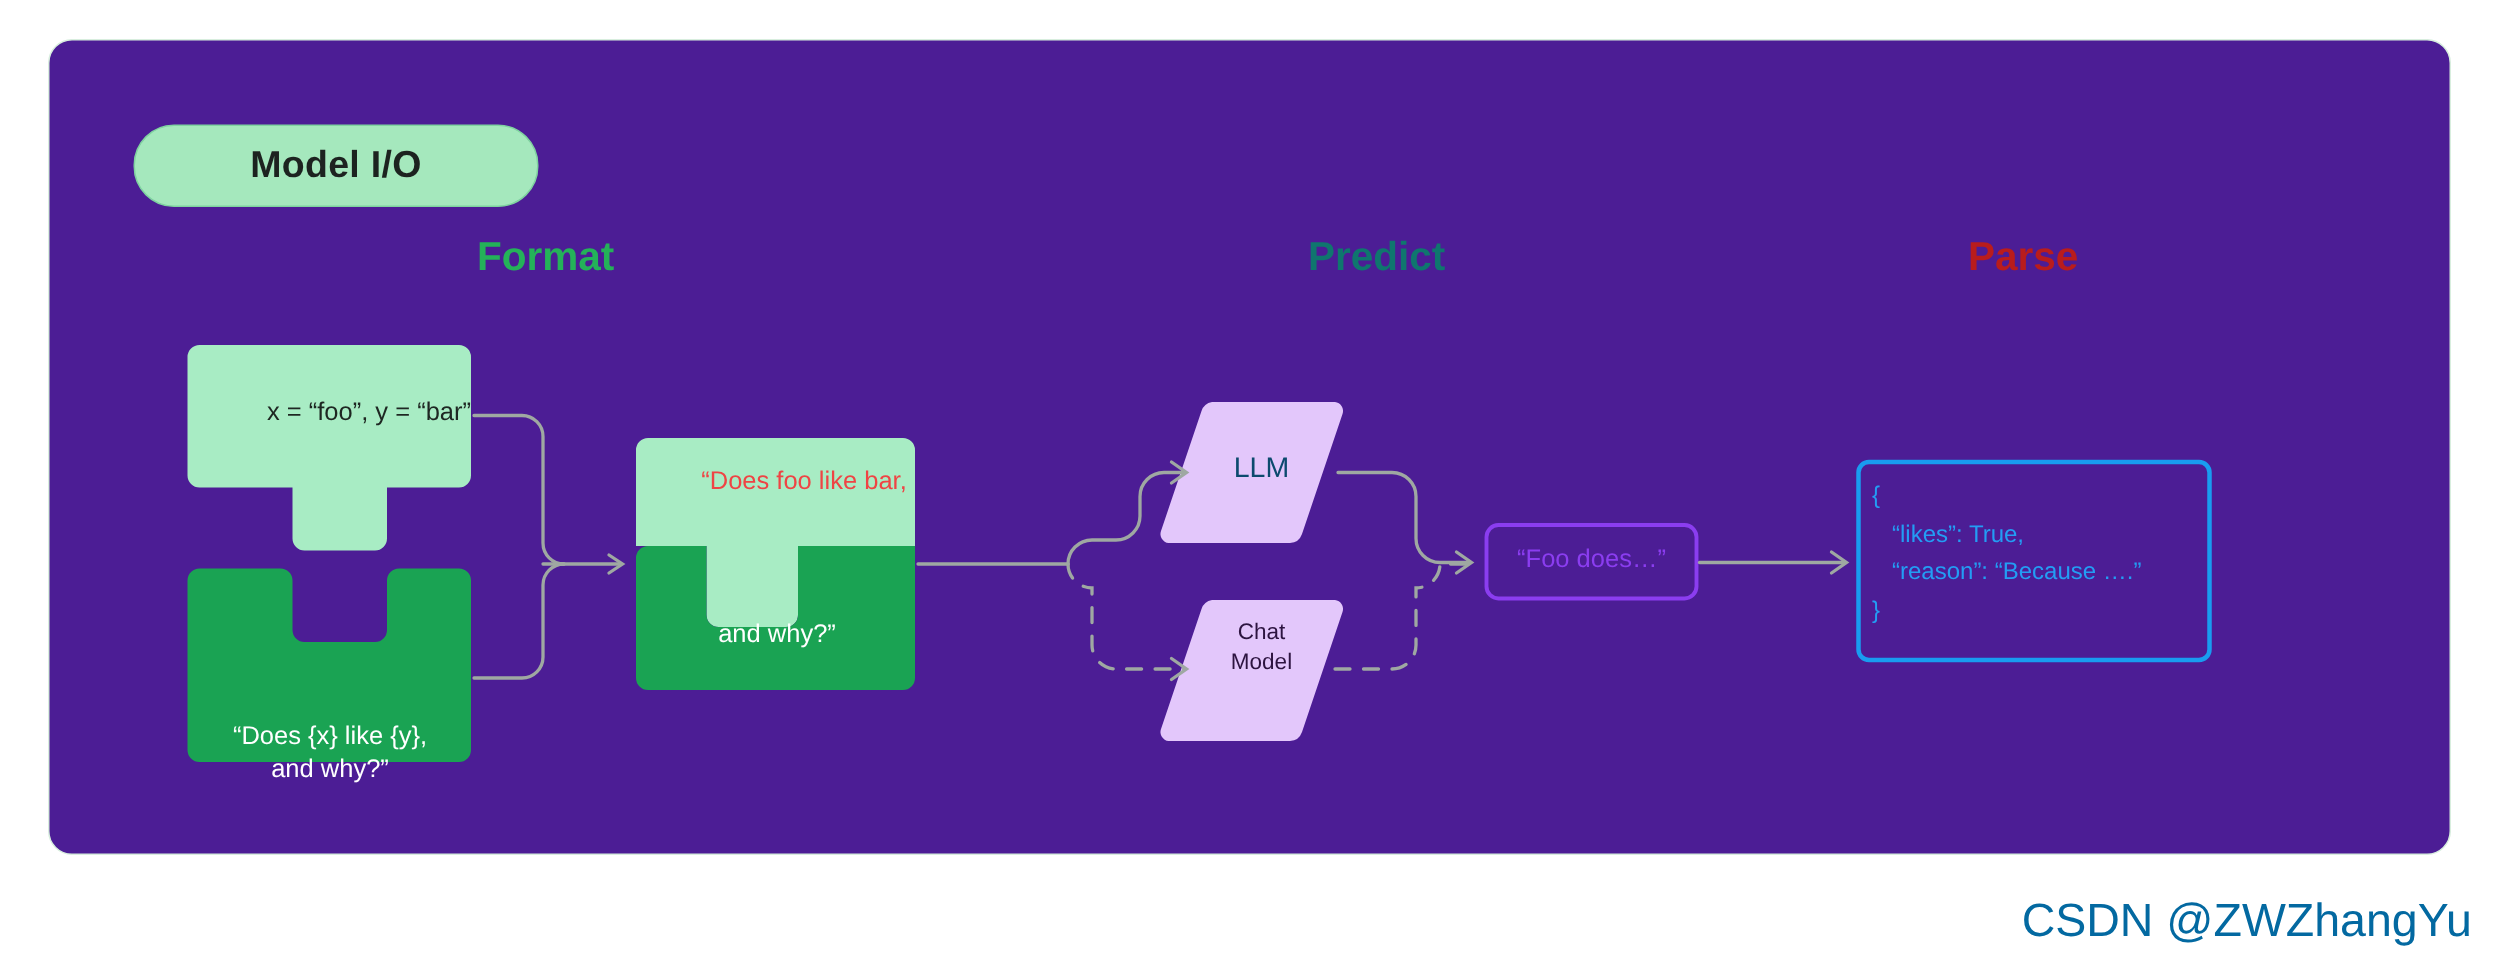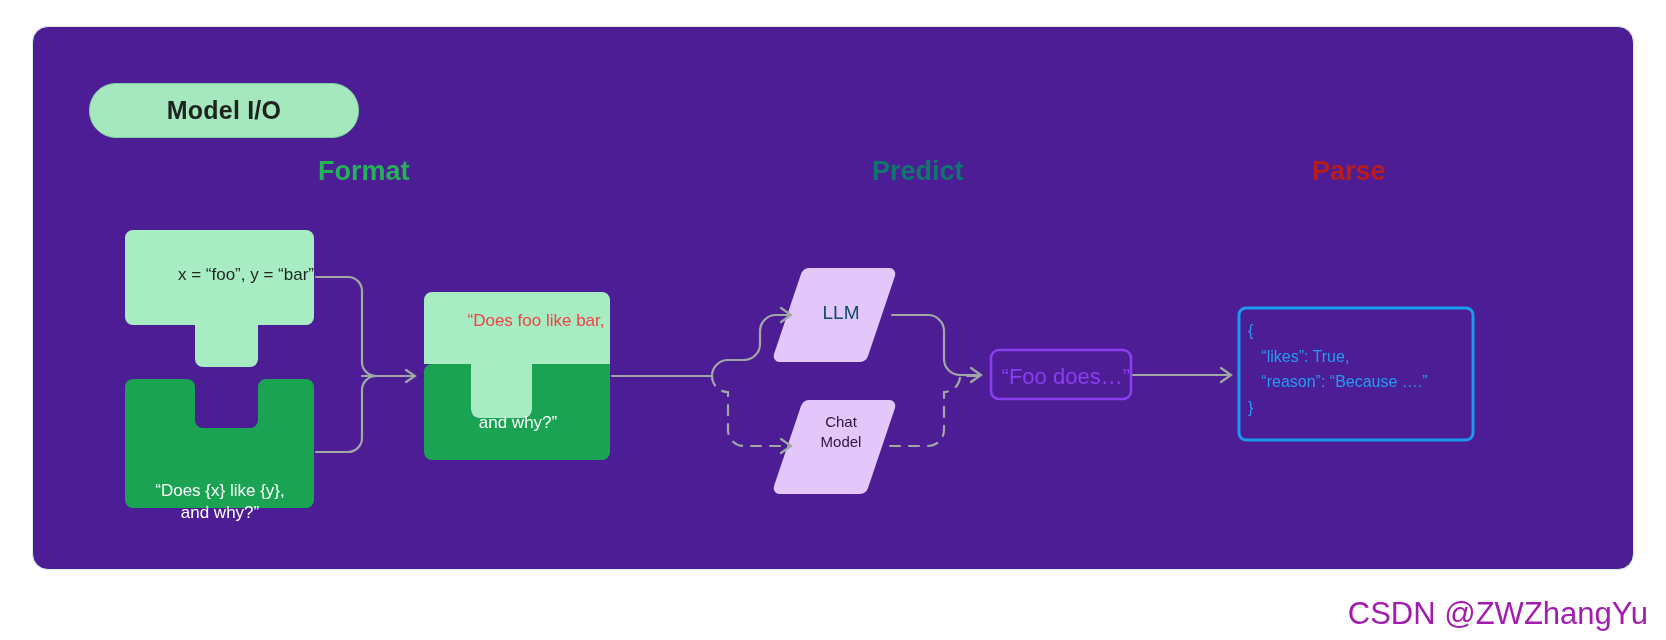--- a/index.html
+++ b/index.html
@@ -95,38 +95,38 @@
   #text-llm {
     left: 786px; top: 300px; width: 110px;
     font-size: 19px; color: #0c4a6e;
   }
   #text-chat-model {
     left: 786px; top: 412px; width: 110px;
     font-size: 15px; color: #2d1440;
   }
   #text-completion {
     left: 992px; top: 362px; width: 138px;
-    font-size: 22px; color: #8b3df0; text-align: right;
+    font-size: 17px; color: #8b3df0;
   }
   #text-parsed {
     position: absolute;
     left: 1248px; top: 318px; width: 224px;
     font-size: 16px; color: #239df4;
     line-height: 1.6;
     white-space: pre;
     text-align: left;
   }
 
   
   #watermark {
     position: absolute;
     right: 18px;
     bottom: 8px;
     font-size: 31px;
-    color: #a21caf;
+    color: #0369a1;
     white-space: nowrap;
   }
 </style>
 </head>
 <body>
 
 <div id="diagram-panel">
   <div id="module-badge">
     <span class="badge-label">Model I/O</span>
   </div>

